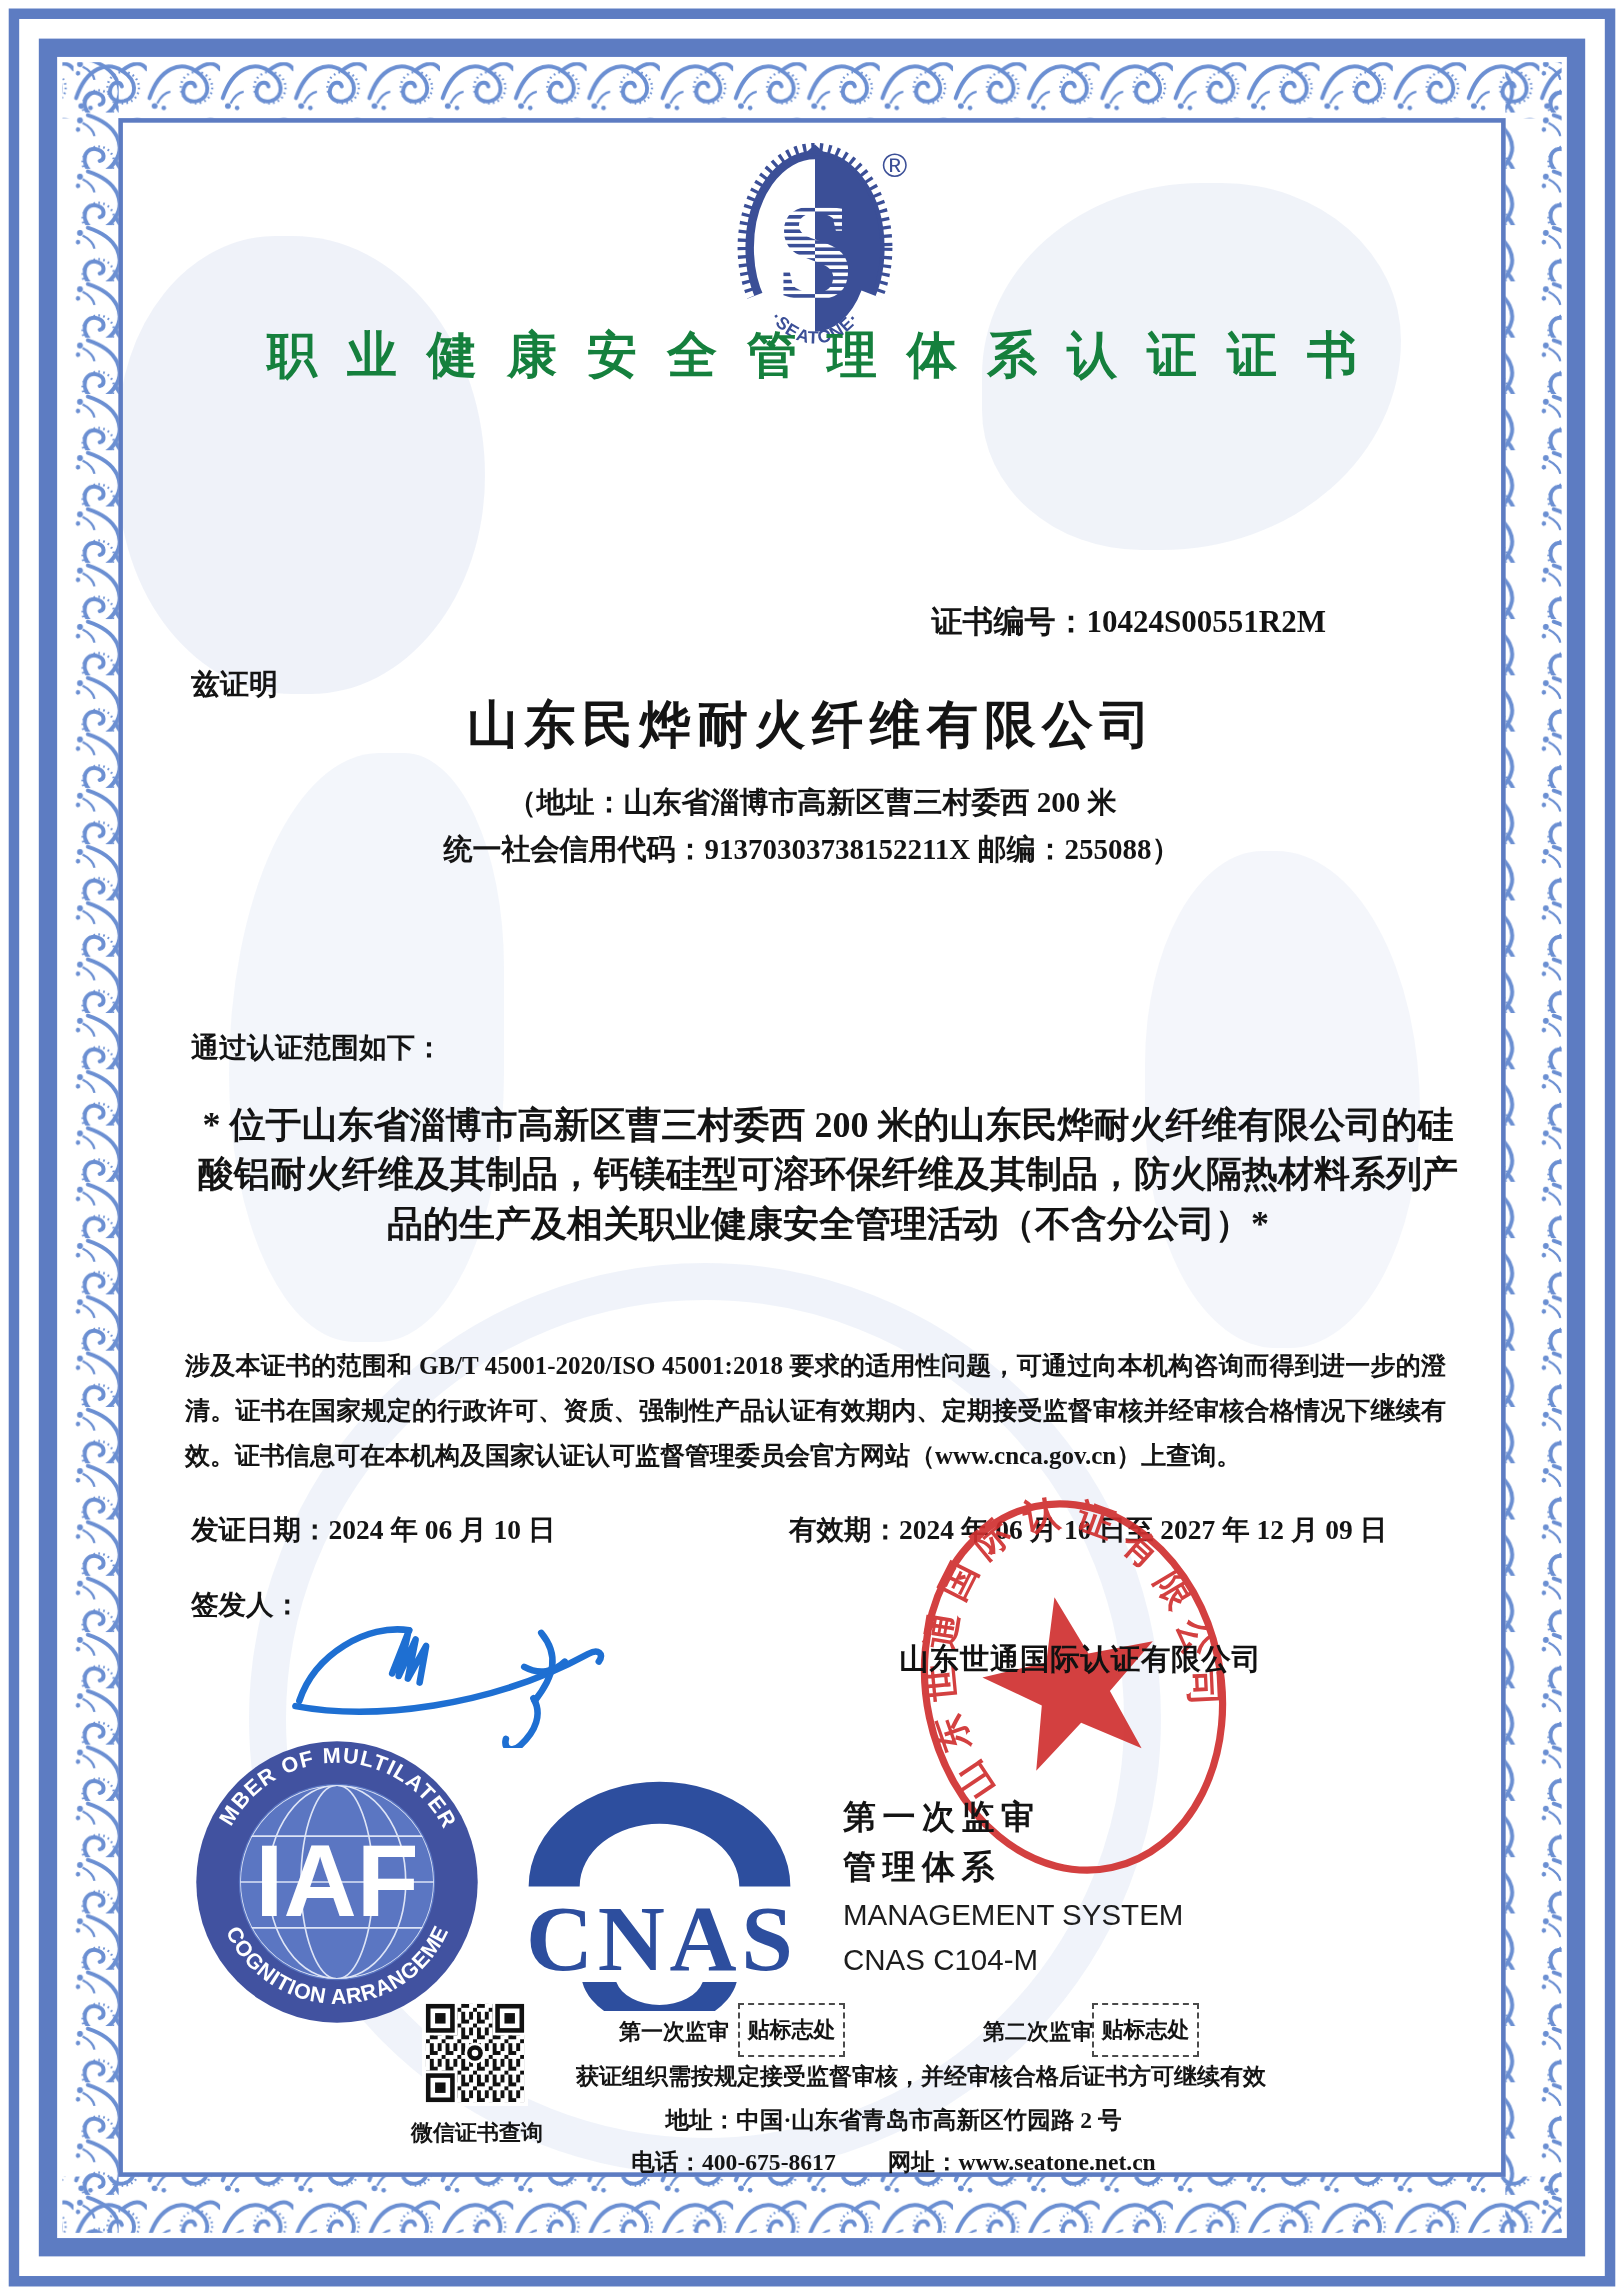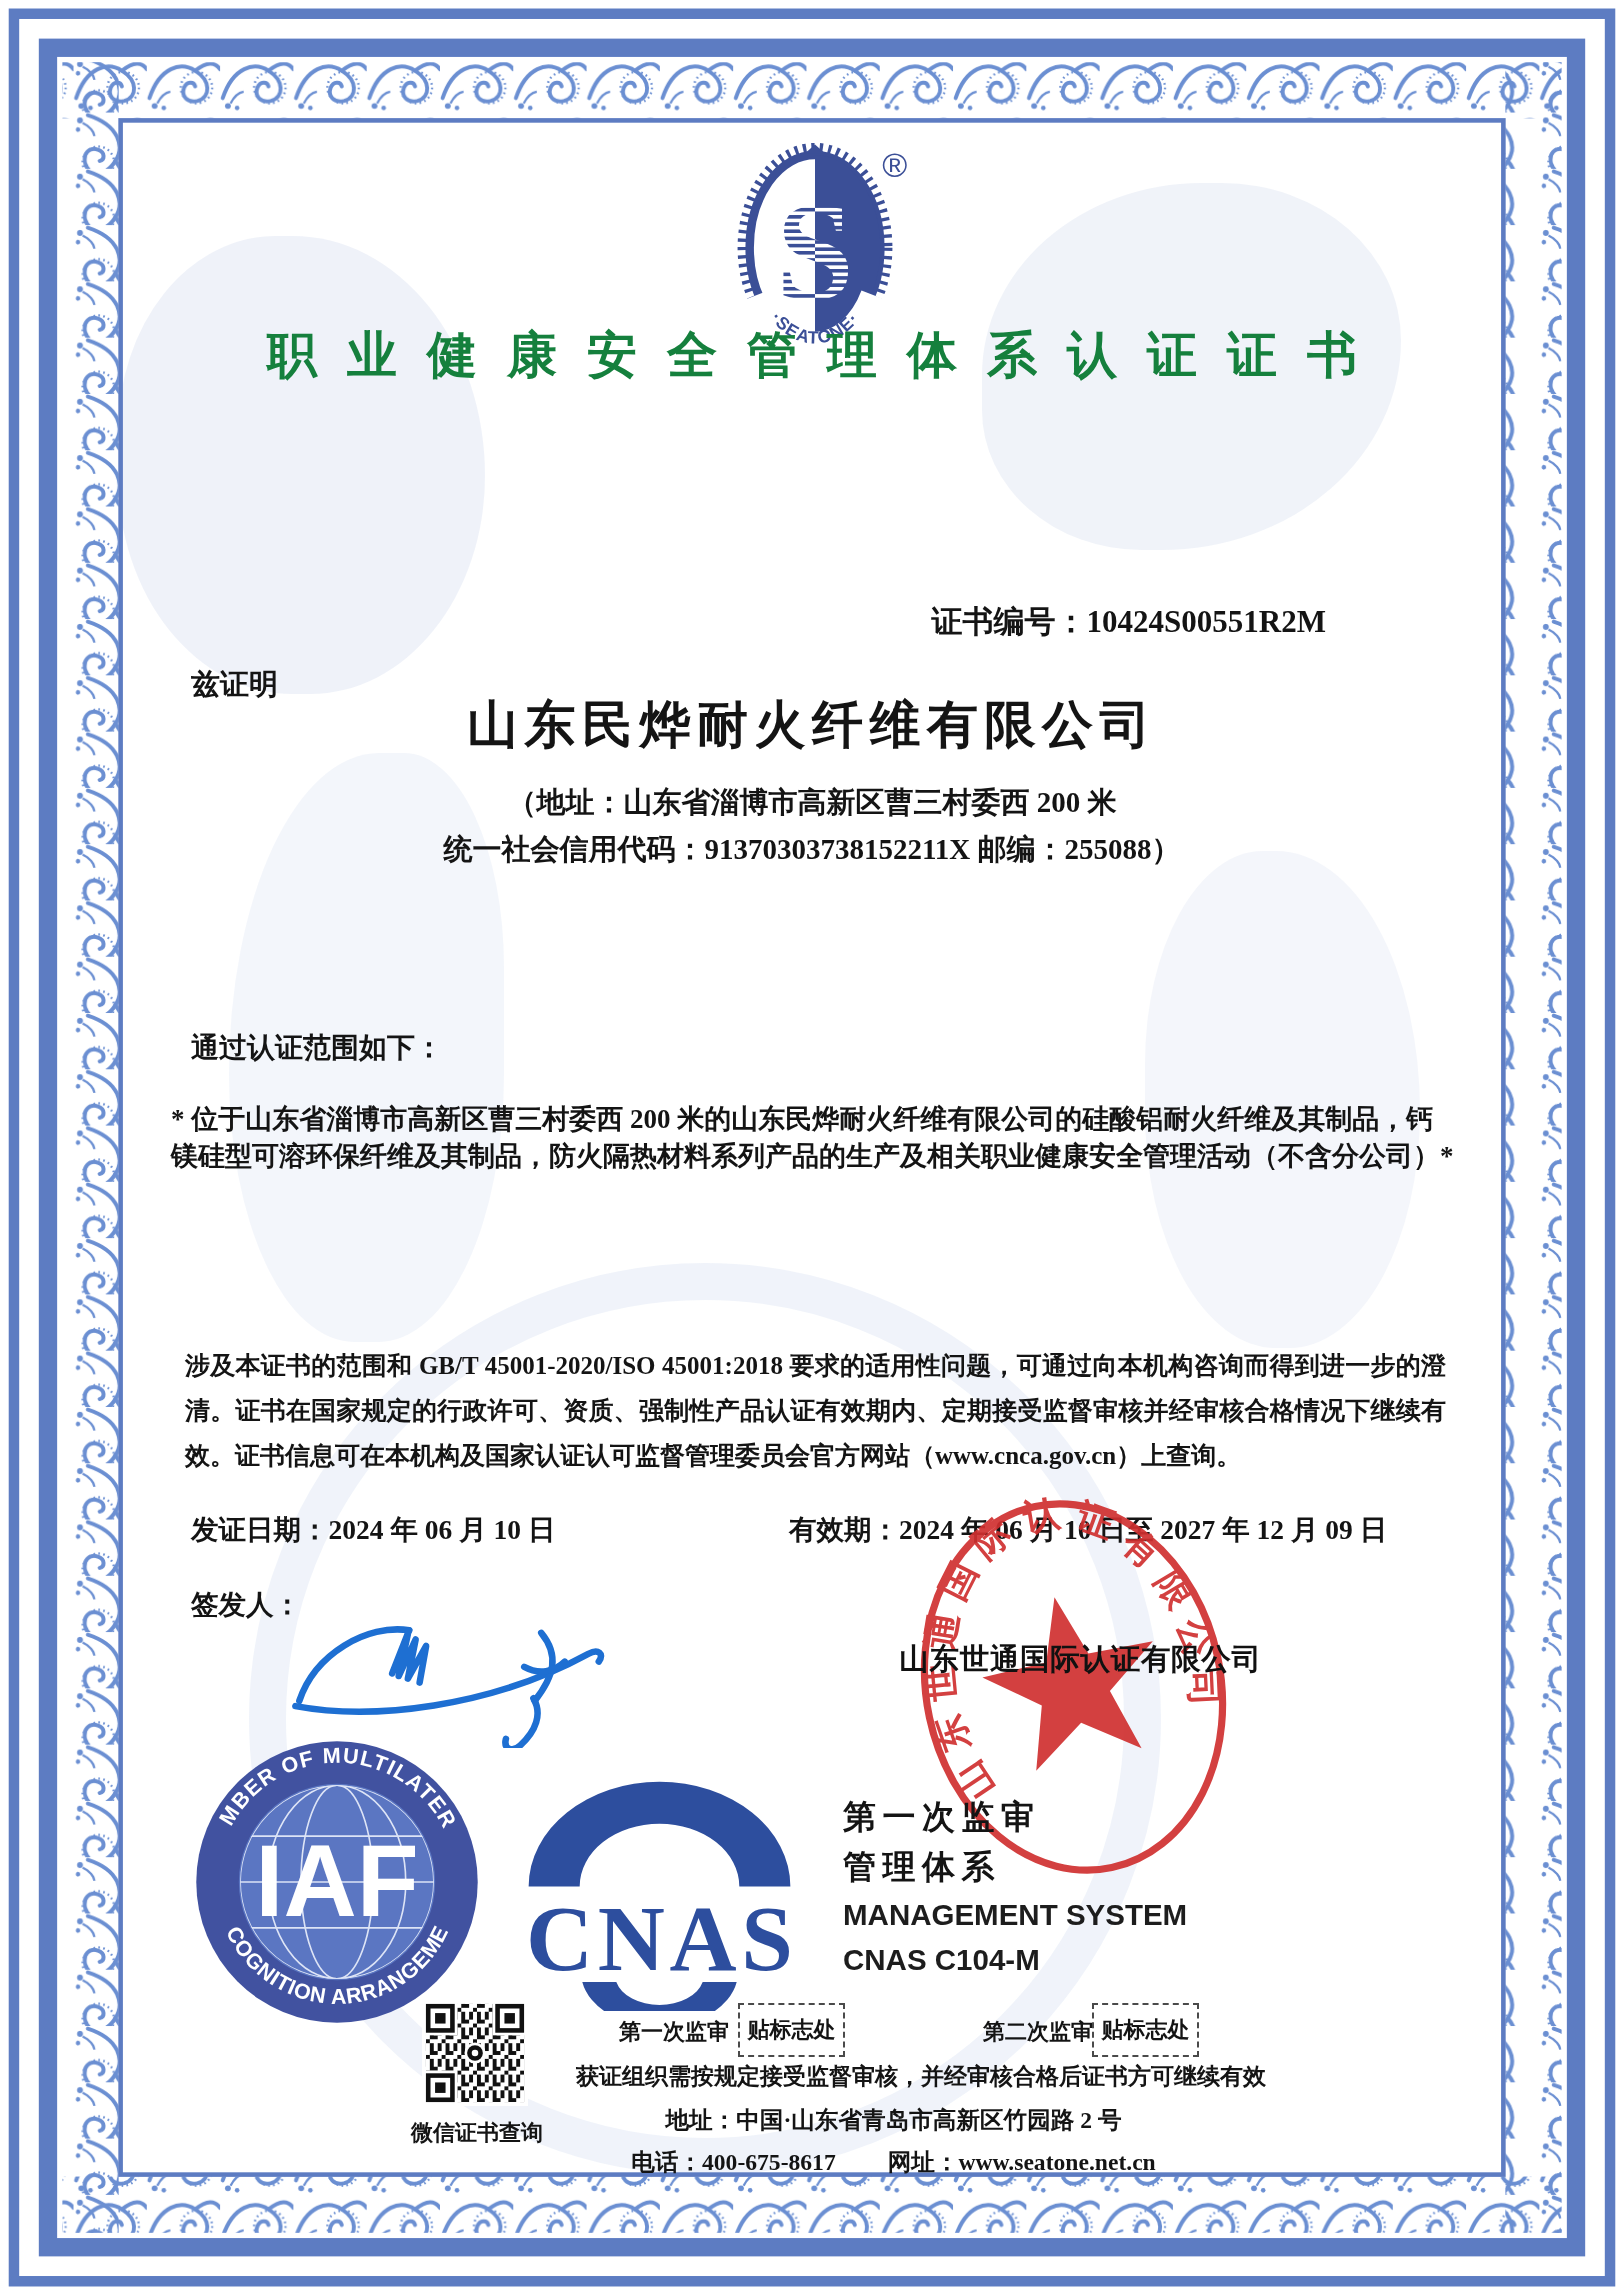--- a/index.html
+++ b/index.html
@@ -22,35 +22,35 @@
   .company{left:0;right:0;top:691px;text-align:center;font-size:51px;font-weight:700;letter-spacing:6.5px;}
   .addr1{left:0;right:0;top:783px;text-align:center;font-size:29px;font-weight:700;}
   .addr2{left:0;right:0;top:830px;text-align:center;font-size:29px;font-weight:700;}
   .stdlabel{left:191px;top:902px;font-size:28px;font-weight:600;}
   .stdcode{
     left:0;right:0;top:946px;text-align:center;font-size:44px;font-weight:700;
     font-family:"Liberation Sans","DejaVu Sans",sans-serif;letter-spacing:0.7px;
   }
   .scopelabel{left:191px;top:1029px;font-size:28px;font-weight:600;}
   .scope{
-    left:171px;width:1286px;top:1101px;font-size:27px;font-weight:700;
-    line-height:1.37;text-align:left;
+    left:185px;width:1286px;top:1101px;font-size:36px;font-weight:700;
+    line-height:1.37;text-align:center;
   }
   .legal{
     left:185px;width:1261px;top:1343px;font-size:25px;font-weight:600;
     line-height:1.80;text-align:justify;
   }
   .issue{left:191px;top:1512px;font-size:27.5px;font-weight:700;}
   .valid{left:789px;top:1512px;font-size:27.5px;font-weight:700;}
   .signer{left:191px;top:1587px;font-size:27.5px;font-weight:700;}
   .stampname{left:812px;width:537px;top:1640px;text-align:center;font-size:29.5px;font-weight:700;color:#111;letter-spacing:0.7px;z-index:6;}
   .accr{left:843px;top:1792px;z-index:5;}
   .accr .cn{font-size:33px;font-weight:600;letter-spacing:6.5px;line-height:50px;}
   .accr .en{
-    font-family:"Liberation Sans","DejaVu Sans",sans-serif;font-size:29.5px;font-weight:700;
+    font-family:"Liberation Sans","DejaVu Sans",sans-serif;font-size:29.5px;font-weight:400;
     line-height:45px;letter-spacing:0;color:#1d1d1d;
   }
   .qrwrap{left:422px;top:2000px;z-index:5;}
   .qrcap{left:401px;width:152px;top:2118px;text-align:center;font-size:22px;font-weight:600;}
   .suplabel{font-size:22px;font-weight:700;top:2017px;}
   .stickbox{
     top:2003px;width:103px;height:50px;border:2px dashed #4a4a4a;
     display:flex;align-items:center;justify-content:center;font-size:22px;font-weight:700;
     background:transparent;
   }

